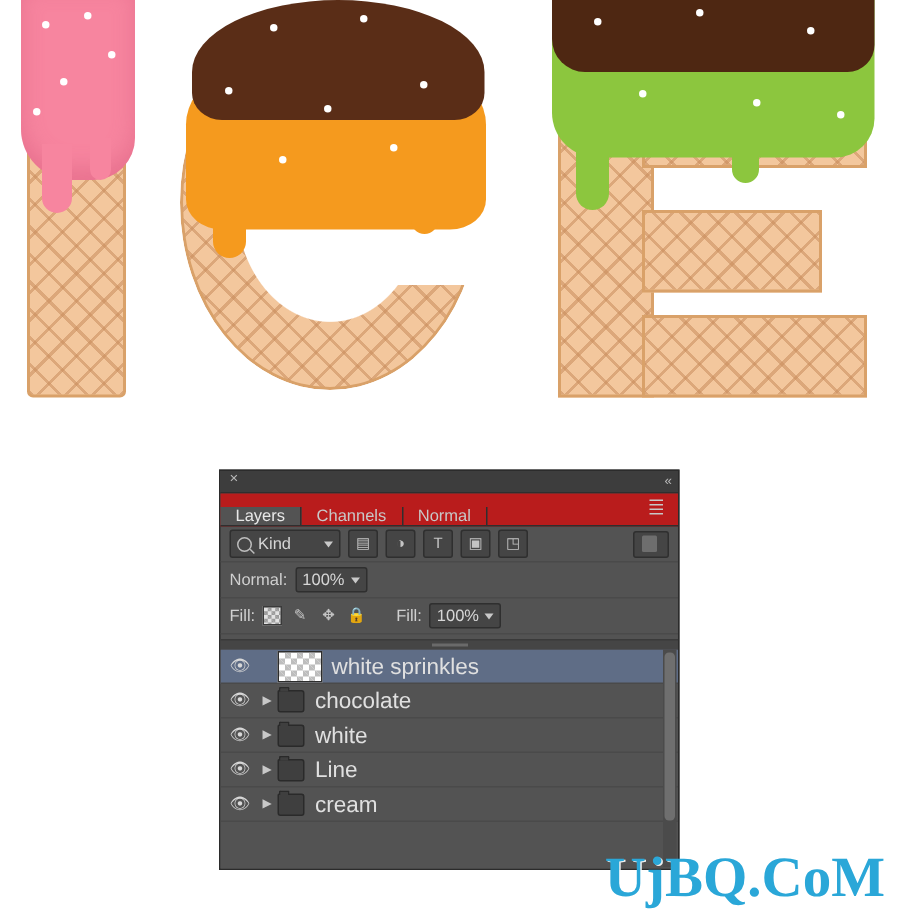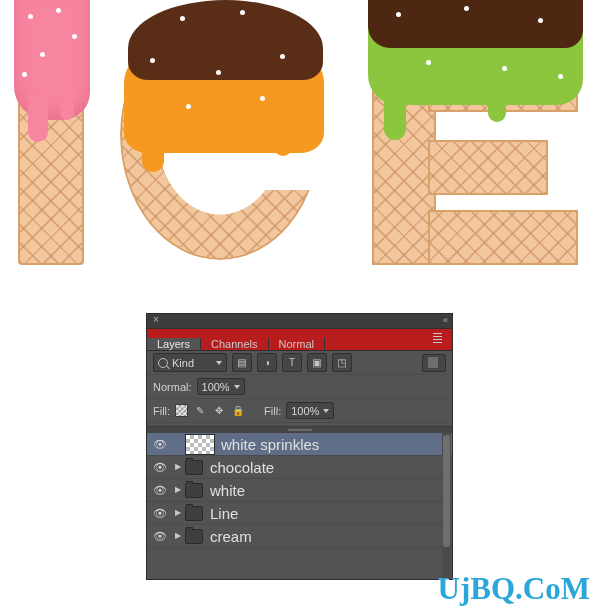--- a/index.html
+++ b/index.html
@@ -446,21 +446,21 @@
     background: #6a6a6a;
   }
 
   
   #watermark {
     position: absolute;
     right: 10px;
     bottom: 4px;
     font-family: "Liberation Serif", serif;
     font-weight: bold;
-    font-size: 31px;
+    font-size: 38px;
     letter-spacing: 0px;
     color: #2aa7d8;
     text-shadow: 1px 1px 0 rgba(255,255,255,0.9);
   }
 </style>
 </head>
 <body>
 
 <div id="artwork">
 

